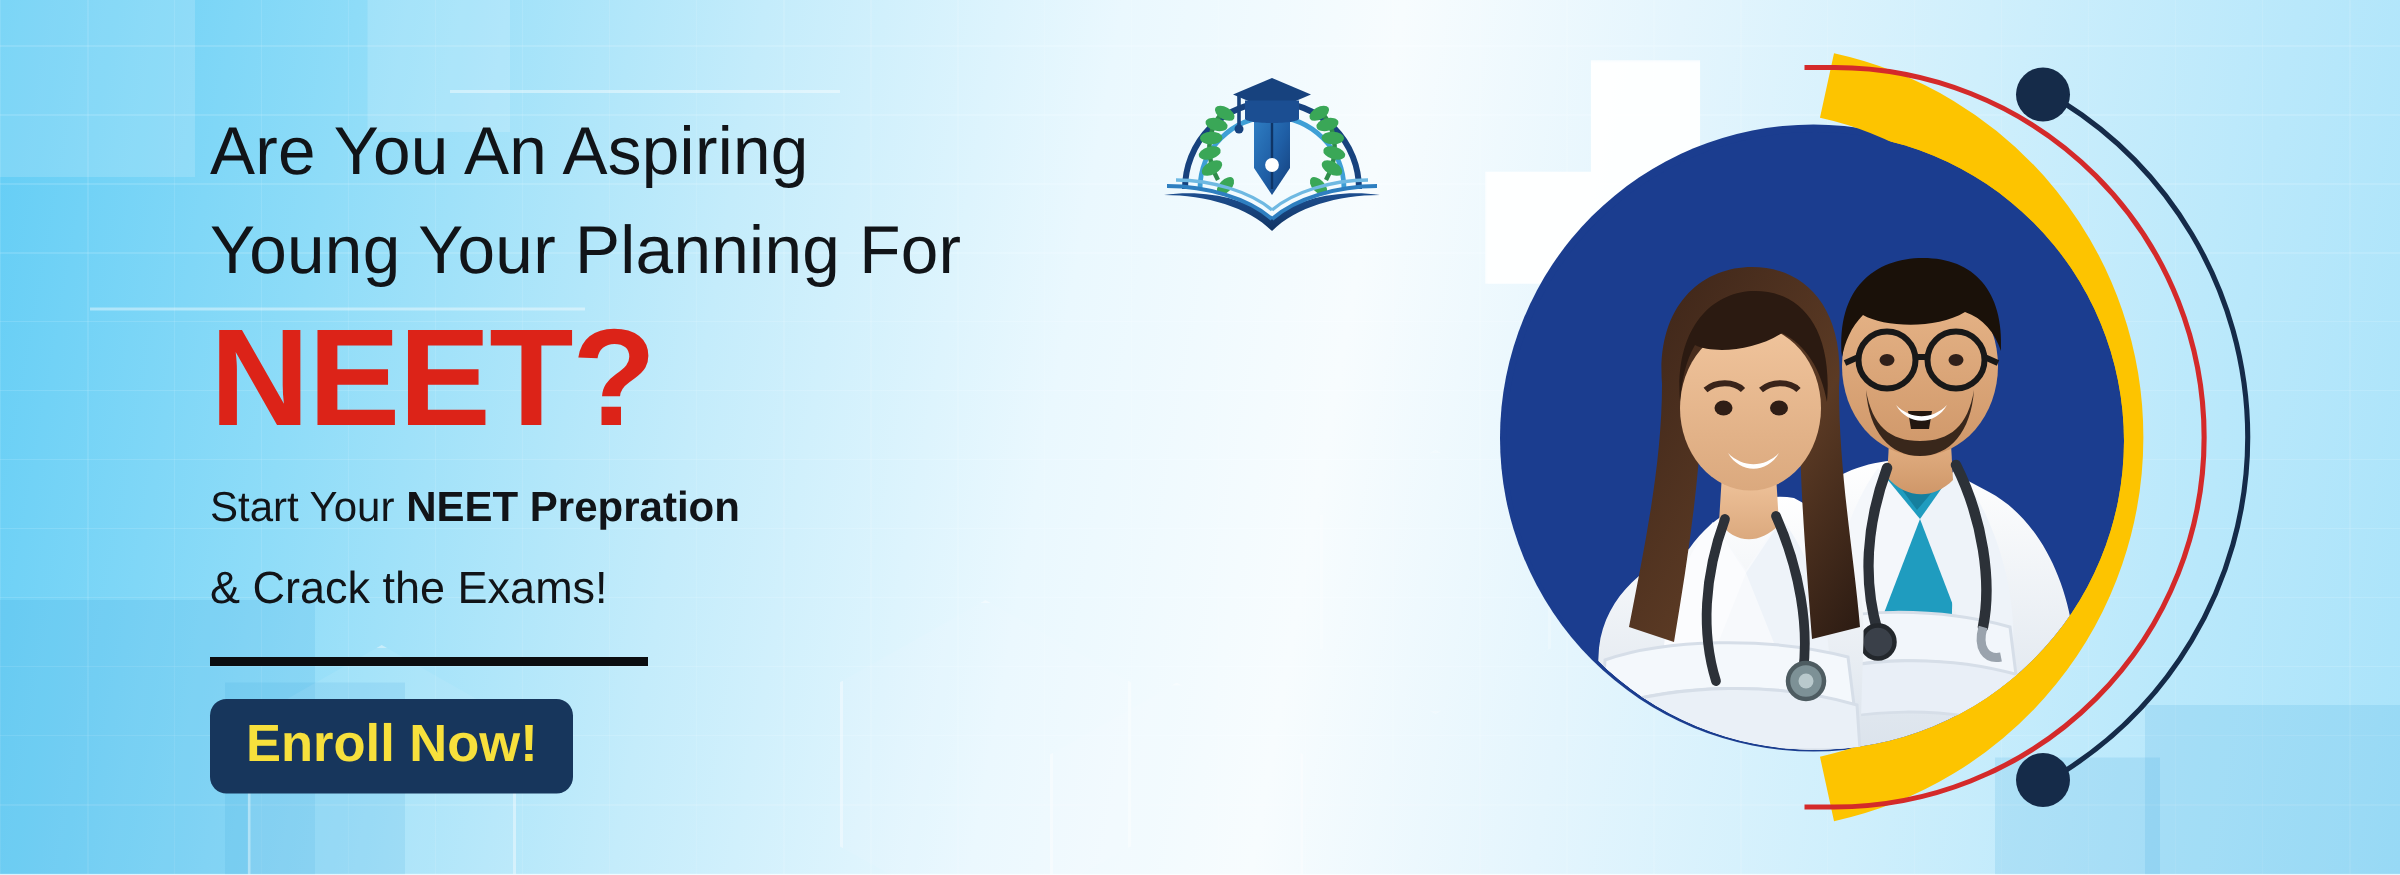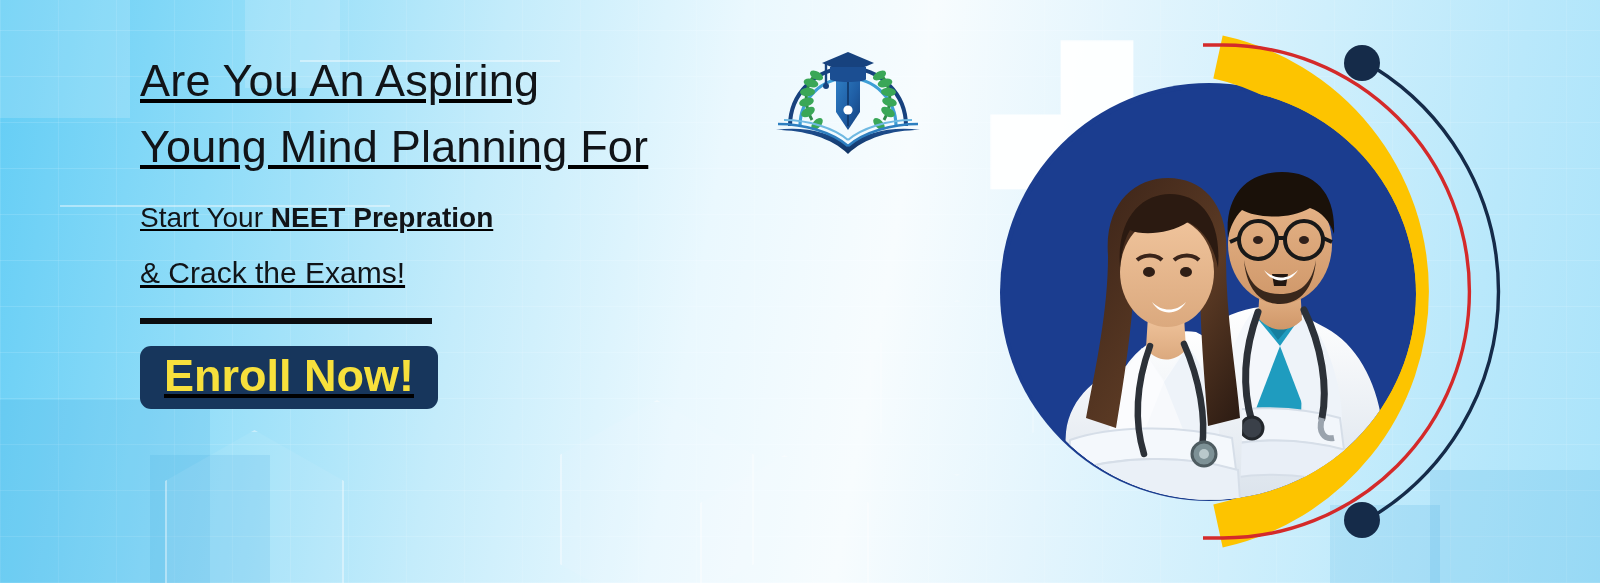--- a/index.html
+++ b/index.html
@@ -59,23 +59,22 @@
     height: 215px;
     border: 2px solid rgba(255,255,255,0.38);
     clip-path: polygon(50% 0%, 100% 25%, 100% 75%, 50% 100%, 0% 75%, 0% 25%);
     background: rgba(255,255,255,0.07);
   }
 
   
   .copy {
     position: absolute;
     left: 140px;
-    top: 48px;
+    top: 68px;
     width: 700px;
-    text-decoration: underline;
   }
   .headline-1,
   .headline-2 {
     font-size: 45px;
     line-height: 66px;
     color: #111418;
     letter-spacing: 0.2px;
     white-space: nowrap;
   }
   .neet-big {
@@ -117,21 +116,21 @@
   .admission {
     font-size: 36px;
     font-weight: bold;
     color: #9e1b17;
     letter-spacing: 0.3px;
     white-space: nowrap;
   }
   .enroll-btn {
     background: #17365c;
     color: #f7e03c;
-    font-size: 45px;
+    font-size: 35px;
     font-weight: bold;
     padding: 9px 24px 12px 24px;
     border-radius: 11px;
     border: none;
     white-space: nowrap;
     font-family: "Liberation Sans", sans-serif;
     cursor: pointer;
     line-height: 42px;
   }
 
@@ -205,22 +204,23 @@
     <div class="hex" style="left:560px;top:400px;"></div>
     <div class="hex" style="left:700px;top:455px;width:165px;height:188px;"></div>
     <div class="hex" style="left:165px;top:430px;width:175px;height:200px;"></div>
     <div class="hex" style="left:880px;top:300px;width:150px;height:172px;opacity:.55;"></div>
   </div>
 
   <div class="copy">
 
     <div class="headline-1">Are You An Aspiring</div>
 
-    <div class="headline-2">Young Mind Planning For</div>
-
+    <div class="headline-2">Young Your Planning For</div>
+
+    <div class="neet-big">NEET?</div>
 
     <div class="subline">
       <span>Start Your </span><b>NEET Prepration</b>
     </div>
 
     <div class="subline-2">&amp; Crack the Exams!</div>
 
     <div class="divider"></div>
 
     <div class="cta-row">

